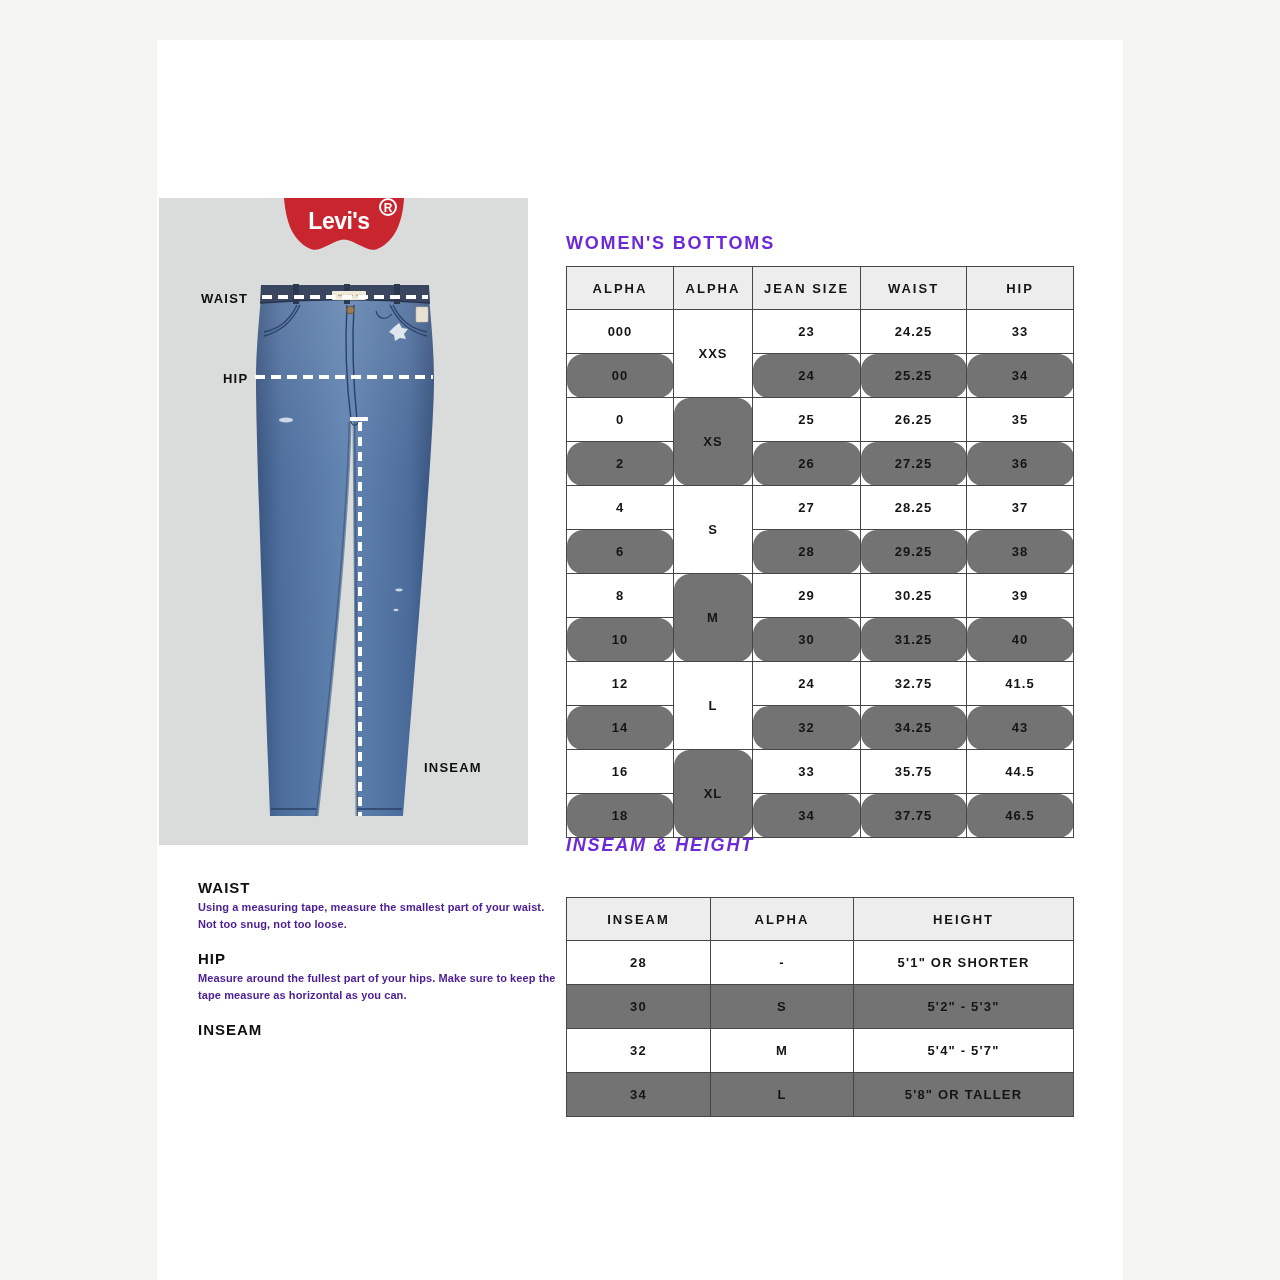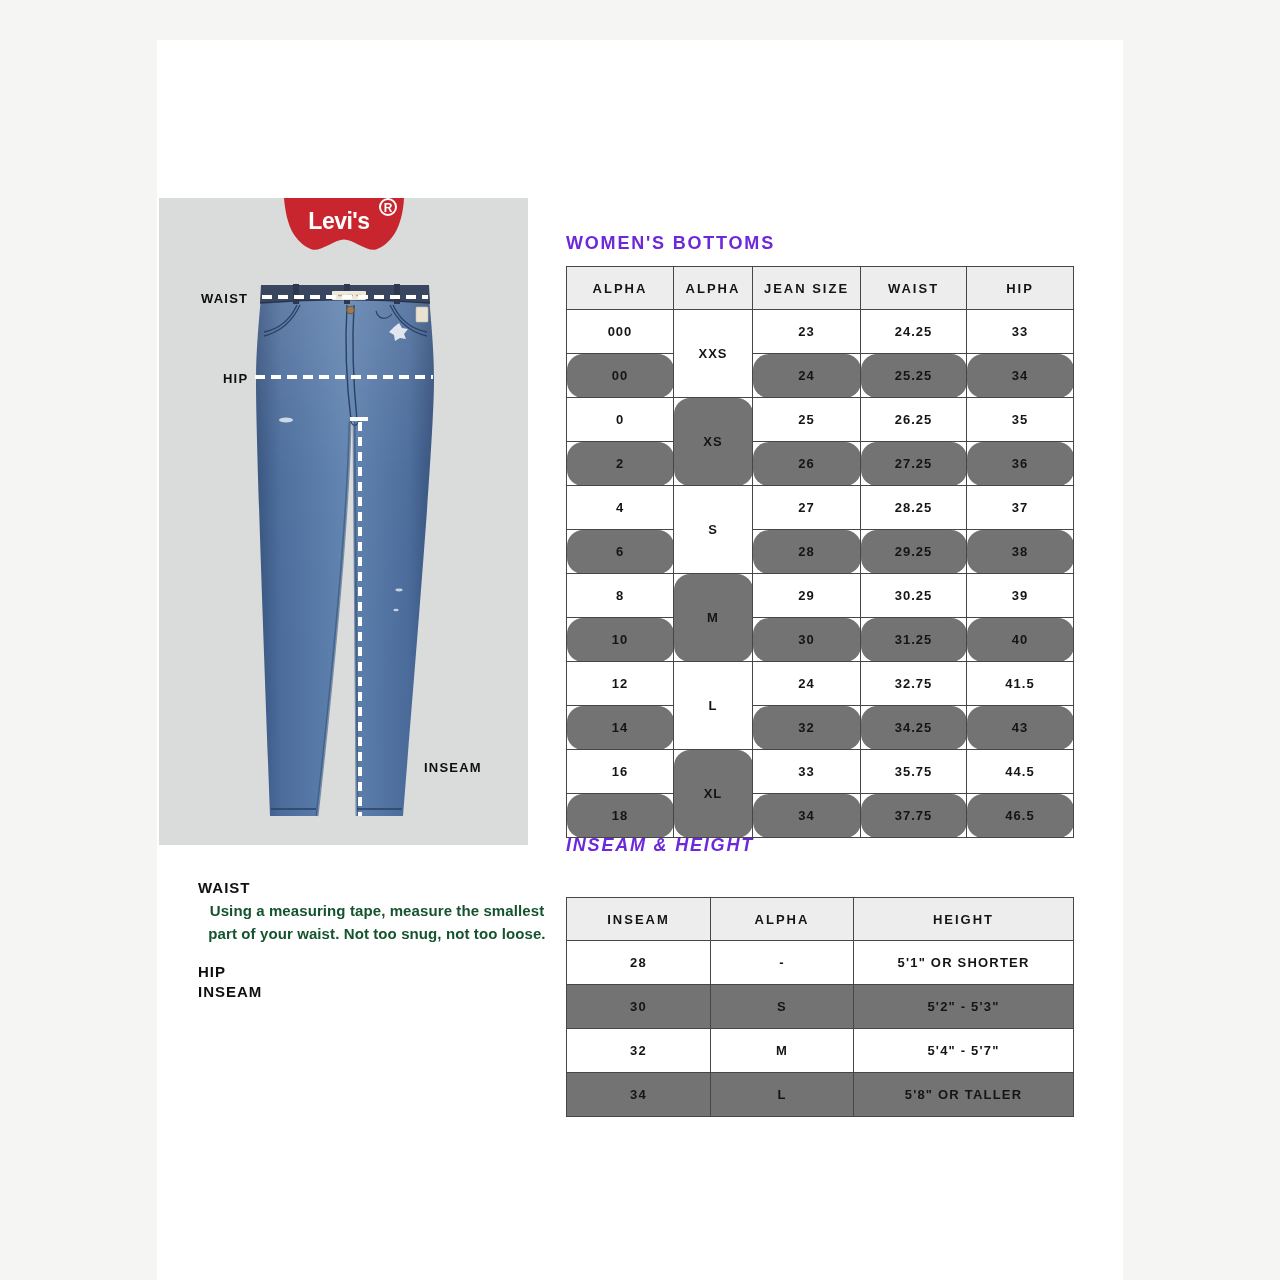--- a/index.html
+++ b/index.html
@@ -49,21 +49,21 @@
     padding:0;
   }
   th{height:42px;letter-spacing:2px;background:#ededed;}
   .tbl-bottoms td{height:43px;letter-spacing:1px;border-radius:16px;}
   .tbl-inseam td{height:43px;letter-spacing:1.2px;}
   td.g{background:#737373;}
 
   
   .guide{position:absolute;left:198px;top:839px;width:358px;}
   .guide h3{margin:0 0 3px 0;font-size:15px;font-weight:800;letter-spacing:1px;color:#0f0f0f;}
-  .guide p{margin:0 0 17px 0;font-size:15px;font-weight:700;line-height:1.55;color:#14532d;letter-spacing:0.1px;text-align:center;}
+  .guide p{margin:0 0 17px 0;font-size:11px;font-weight:700;line-height:1.55;color:#4c1d95;letter-spacing:0.1px;}
 </style>
 </head>
 <body>
 
 <div class="canvas">
   <div class="white-band"></div>
 
   <div class="panel"></div>
 
   <svg class="logo" viewBox="0 0 122 62">
@@ -283,15 +283,16 @@
       <td class="g">L</td>
       <td class="g">5'8" OR TALLER</td>
     </tr>
   </tbody>
     </table>
 
   <div class="guide">
     <h3>WAIST</h3>
     <p>Using a measuring tape, measure the smallest part of your waist. Not too snug, not too loose.</p>
     <h3>HIP</h3>
+    <p>Measure around the fullest part of your hips. Make sure to keep the tape measure as horizontal as you can.</p>
     <h3>INSEAM</h3>
   </div>
 </div>
 
 </body></html>

